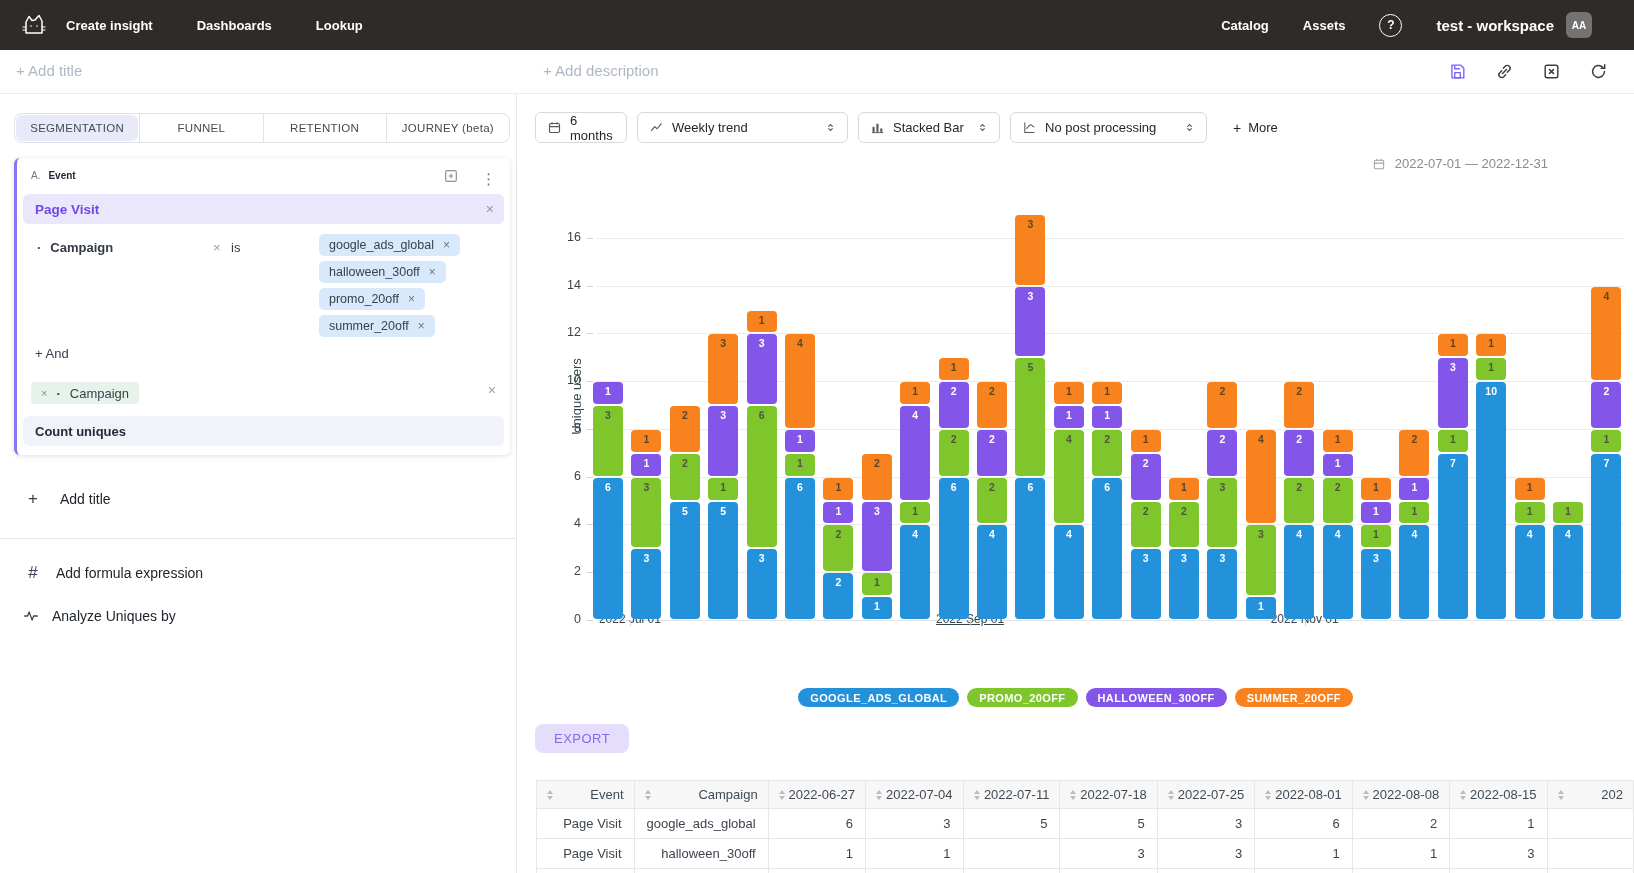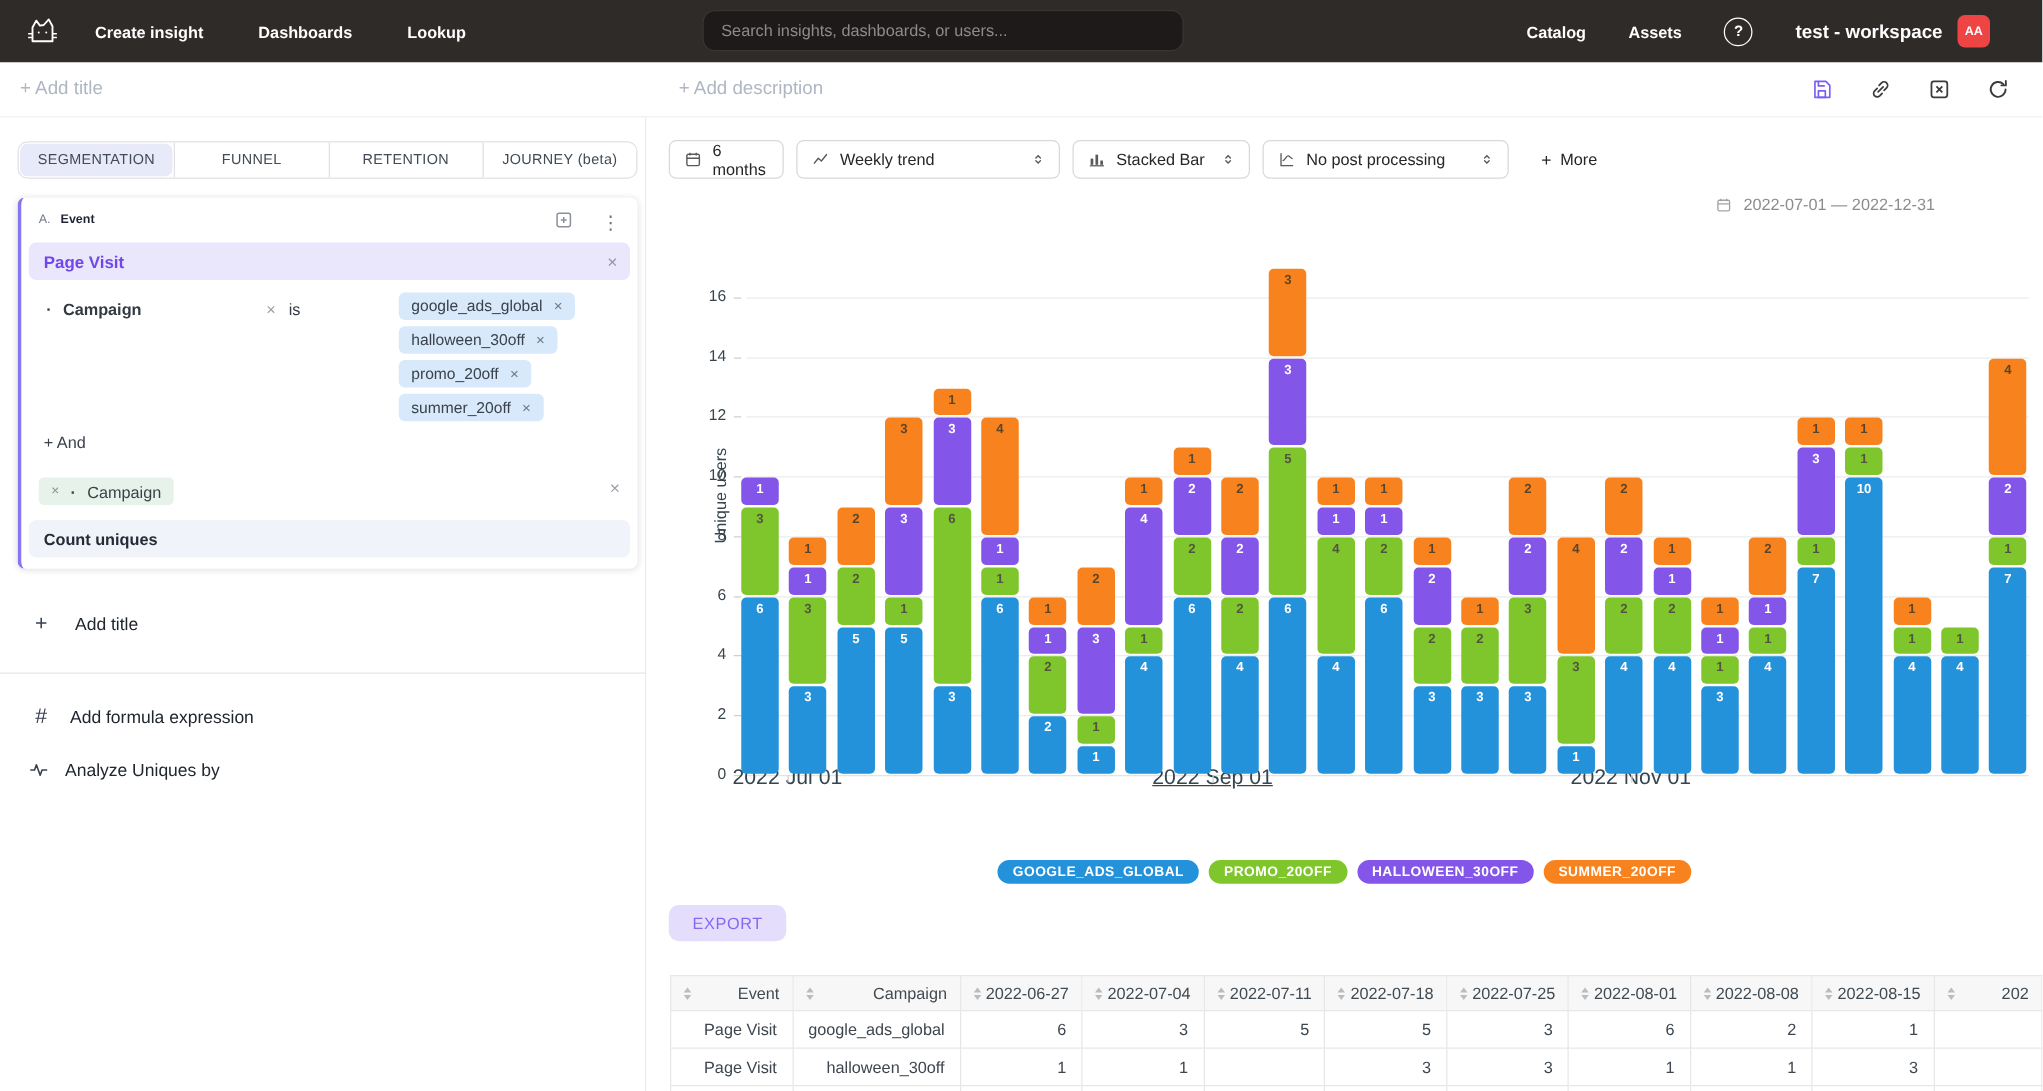--- a/index.html
+++ b/index.html
@@ -5,21 +5,21 @@
   html,body{margin:0;padding:0;}
   body{
     width:1634px;height:873px;position:relative;overflow:hidden;background:#fff;
     font-family:"Liberation Sans", sans-serif; color:#262b33;
     -webkit-font-smoothing:antialiased;
   }
   
   .navbar{position:absolute;left:0;top:0;width:1634px;height:50px;background:#2f2b29;
     display:flex;align-items:center;}
   .nav-logo{margin-left:20px;width:28px;height:28px;display:flex;align-items:center;justify-content:center;cursor:pointer;}
-  .nav-links{display:flex;align-items:center;gap:44px;margin-left:28px;}
+  .nav-links{display:flex;align-items:center;gap:44px;margin-left:18px;}
   .nav-link{color:#fff;font-size:13px;font-weight:700;cursor:pointer;white-space:nowrap;}
   .nav-search{position:absolute;left:562px;top:8px;width:385px;height:33px;background:#1d1a19;
     border:1px solid #3a3533;border-radius:10px;box-sizing:border-box;padding:0 14px;
     color:#cfcac6;font-size:13px;font-family:"Liberation Sans",sans-serif;outline:none;}
   .nav-search::placeholder{color:#8f8b88;}
   .nav-right{position:absolute;right:42px;top:0;height:50px;display:flex;align-items:center;gap:34px;}
   .nav-help{width:21px;height:21px;border:1.6px solid #fff;border-radius:50%;color:#fff;
     font-size:12px;font-weight:700;display:flex;align-items:center;justify-content:center;cursor:pointer;}
   .workspace-wrap{display:flex;align-items:center;gap:12px;}
   .workspace-name{color:#fff;font-size:15px;font-weight:700;cursor:pointer;}
@@ -101,21 +101,21 @@
     color:#8c8c8c;font-size:13px;}
   .date-range svg{width:14px;height:14px;color:#a3a3a3;}
   
   .chart-area{position:absolute;left:0;top:0;width:1117px;height:779px;}
   .y-axis-title{position:absolute;left:4px;top:295px;transform:rotate(-90deg);transform-origin:center;
     font-size:13px;color:#36454e;width:110px;text-align:center;}
   .gridline{position:absolute;height:1px;background:#ececec;}
   .gridline.zero{background:#e3e3e3;}
   .ytick-label{position:absolute;width:40px;text-align:right;font-size:12.5px;color:#36454e;}
   .ytick-dash{position:absolute;width:6px;height:1px;background:#cfcfcf;}
-  .xtick-label{position:absolute;width:120px;text-align:center;font-size:17px;color:#36454e;top:518px;}
+  .xtick-label{position:absolute;width:120px;text-align:center;font-size:12px;color:#36454e;top:518px;}
   .xtick-dash{position:absolute;width:1px;height:6px;background:#cfcfcf;top:526px;}
   .bar-seg{position:absolute;border-radius:4px;cursor:pointer;}
   .bar-seg span{position:absolute;left:0;top:3px;width:100%;text-align:center;
     font-size:10.5px;font-weight:700;pointer-events:none;}
   
   .legend{position:absolute;left:0;top:594px;width:1117px;display:flex;justify-content:center;gap:8px;}
   .legend-pill{height:19px;border-radius:10px;display:flex;align-items:center;padding:0 12px;
     color:#fff;font-size:11px;font-weight:700;letter-spacing:.4px;cursor:pointer;}
   
   .export-btn{position:absolute;left:18px;top:630px;background:#e4defc;color:#8767f0;font-size:13px;
@@ -143,28 +143,27 @@
       <circle cx="11" cy="13" r="0.8" fill="#fff" stroke="none"></circle>
       <circle cx="17" cy="13" r="0.8" fill="#fff" stroke="none"></circle>
       <path d="M2.5 14 H6 M2.5 17 H6 M22 14 H25.5 M22 17 H25.5" stroke-width="1.2"></path>
     </svg>
   </div>
   <div class="nav-links">
       <div class="nav-link">Create insight</div>
       <div class="nav-link">Dashboards</div>
       <div class="nav-link">Lookup</div>
     </div>
-  <input class="nav-search" type="text" placeholder="Search insights, dashboards, or users..." style="">
   <div class="nav-right">
     <div class="nav-link">Catalog</div>
     <div class="nav-link">Assets</div>
     <div class="nav-help">?</div>
     <div class="workspace-wrap">
       <div class="workspace-name">test - workspace</div>
-      <div class="avatar" id="avatar" style="background: #ef4444;">AA</div>
+      <div class="avatar" id="avatar" style="background: #737373;">AA</div>
     </div>
   </div>
 </div>
 
 <div class="subheader">
   <div class="add-title">+ Add title</div>
   <div class="add-desc">+ Add description</div>
   <div class="subheader-icons">
     <div class="icon-btn icon-save">
       <svg viewBox="0 0 24 24" fill="none" stroke="currentColor" stroke-width="1.7" stroke-linejoin="round">

